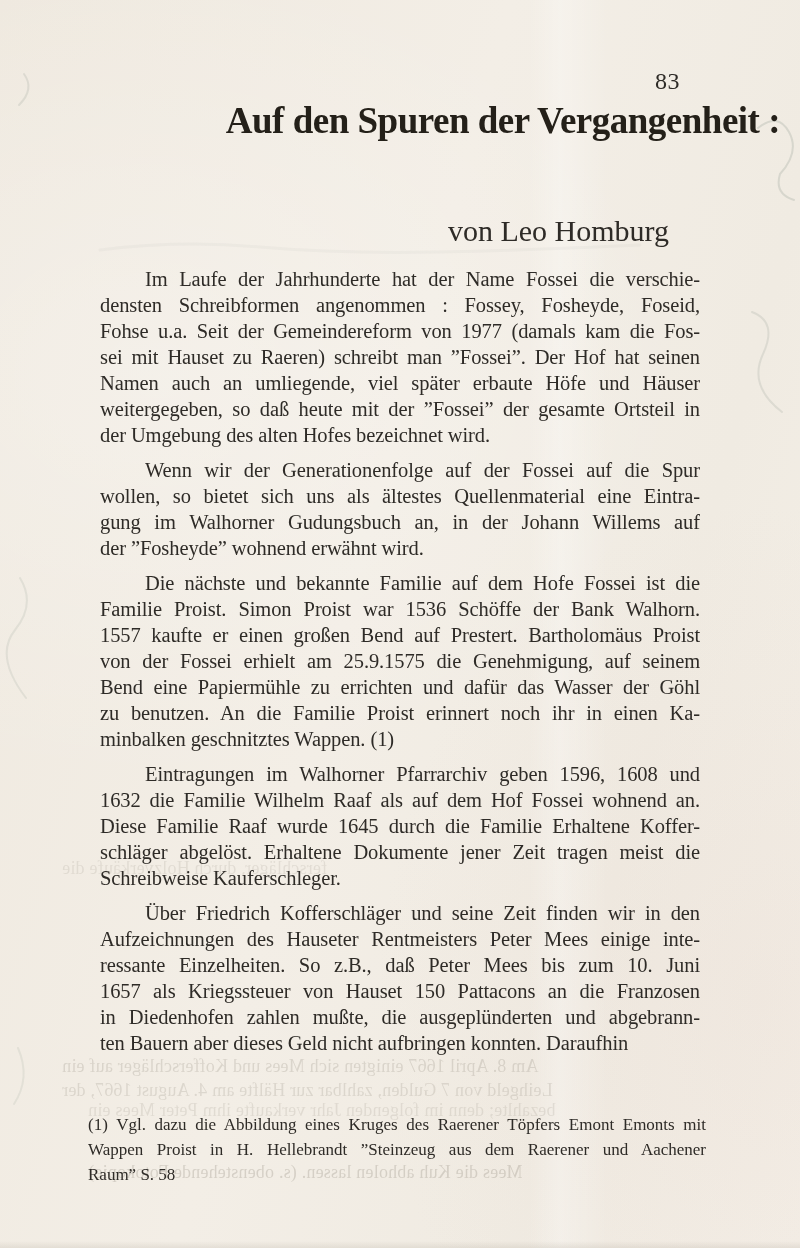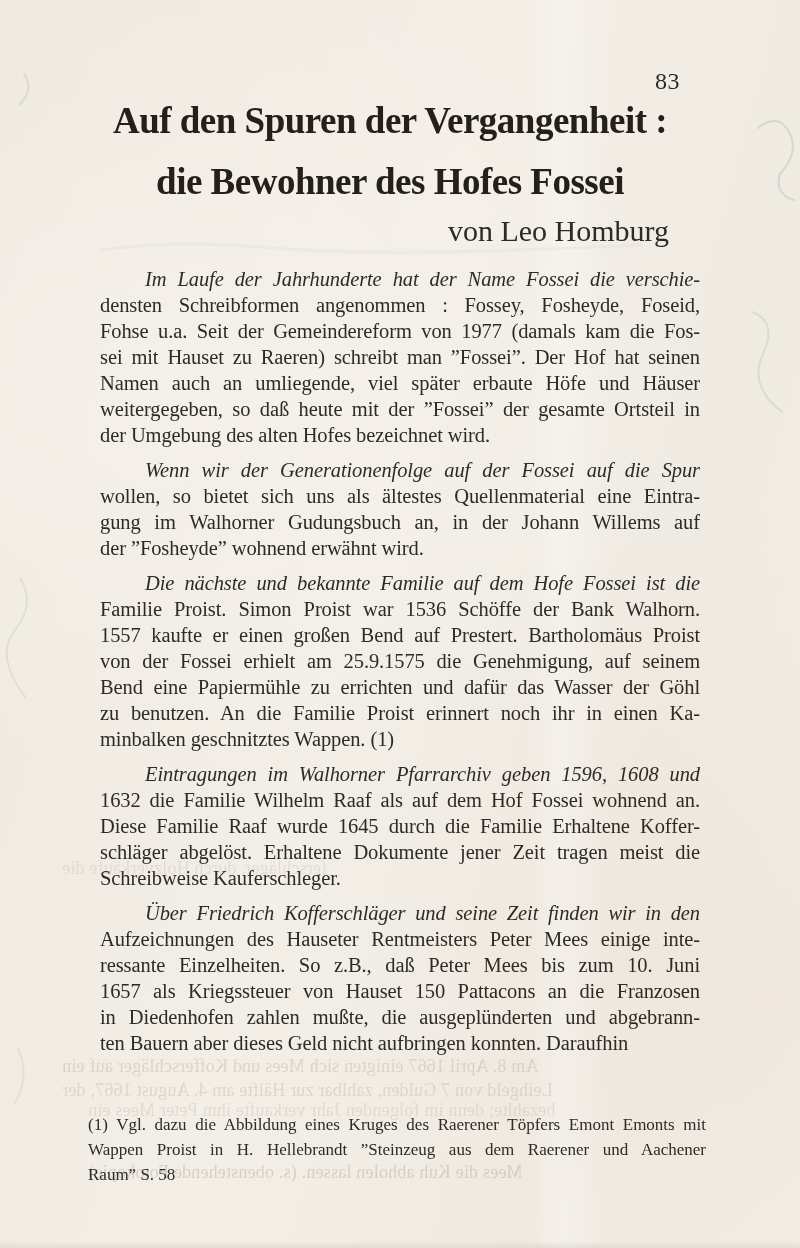--- a/index.html
+++ b/index.html
@@ -21,33 +21,33 @@
   .bleed { position:absolute; transform:scaleX(-1); color:#857e71; opacity:.18;
     filter:blur(.6px); font-size:18px; white-space:nowrap; letter-spacing:.2px; }
   .bl1 { top:858px;  left:62px; opacity:.15; }
   .bl2 { top:1056px; left:62px; opacity:.22; }
   .bl3 { top:1080px; left:62px; opacity:.20; }
   .bl4 { top:1100px; left:88px; opacity:.16; }
   .bl5 { top:1162px; left:88px; opacity:.26; }
 
   .pagenum { position:absolute; top:68px; right:120px; font-size:24px; letter-spacing:.5px;margin-left:28px; }
 
-  .title { position:absolute; top:100px; left:0; width:780px; text-align:center;
+  .title { position:absolute; top:100px; left:0; width:780px; text-align:right;
     font-weight:bold; color:#242019; letter-spacing:-.5px; }
   .title .t1, .title .t2 { display:block; font-size:37px; line-height:42px; }
   .title .t2 { margin-top:19px; }
 
   .byline { position:absolute; top:214px; right:131px; font-size:30px; }
 
   .bodytext { position:absolute; top:266px; left:100px; width:600px;
     font-size:20.5px; letter-spacing:-.1px; }
   .para + .para { margin-top:9px; }
   .line { height:26px; line-height:26px; overflow:hidden; text-align:justify; }
   .line::after { content:""; display:inline-block; width:100%; height:0; }
-  .line.first { text-indent:45px;font-style:italic; }
+  .line.first { text-indent:45px; }
   .line.last  { text-align:left; }
   .line.last::after { content:none; }
   .b { font-weight:normal; }
 
   .footnote { position:absolute; top:1112px; left:88px; width:618px; font-size:17px; }
   .footnote .line { height:25px; line-height:25px; }
 </style>
 </head>
 <body>
 
@@ -69,21 +69,20 @@
       <div class="bleed bl2">Am 8. April 1667 einigten sich Mees und Kofferschläger auf ein</div>
       <div class="bleed bl3">Leihgeld von 7 Gulden, zahlbar zur Hälfte am 4. August 1667, der</div>
       <div class="bleed bl4">bezahlte; denn im folgenden Jahr verkaufte ihm Peter Mees ein</div>
       <div class="bleed bl5">Mees die Kuh abholen lassen. (s. obenstehende Fotokopie)</div>
     </div>
 
   <div class="pagenum">83</div>
 
   <h1 class="title" style="margin:0;">
     <span class="t1">Auf den Spuren der Vergangenheit :</span>
-    <span class="t2">die Bewohner des Hofes Fossei</span>
   </h1>
 
   <div class="byline">von Leo Homburg</div>
 
   <div class="bodytext" id="body-text">
       <div class="para">
         <div class="line first"><span>Im Laufe der Jahrhunderte hat der Name Fossei die verschie-</span></div>
         <div class="line"><span>densten Schreibformen angenommen : Fossey, Fosheyde, Foseid,</span></div>
         <div class="line"><span>Fohse u.a. Seit der Gemeindereform von 1977 (damals kam die Fos-</span></div>
         <div class="line"><span>sei mit Hauset zu Raeren) schreibt man ”Fossei”. Der Hof hat seinen</span></div>

